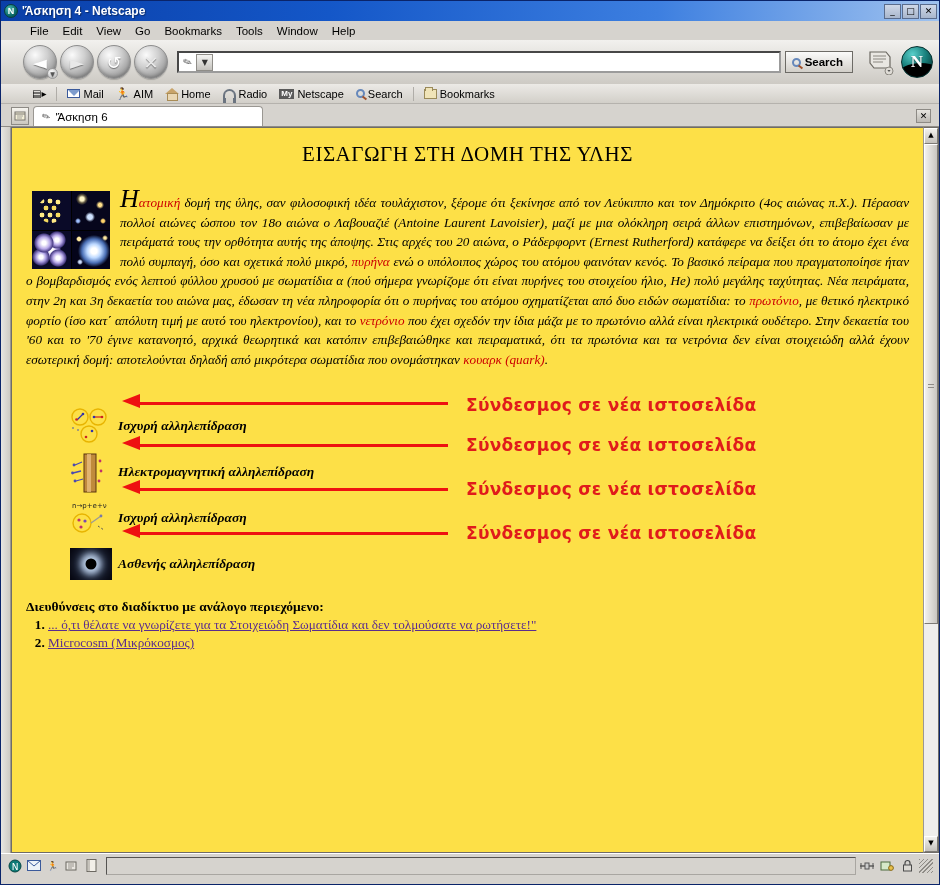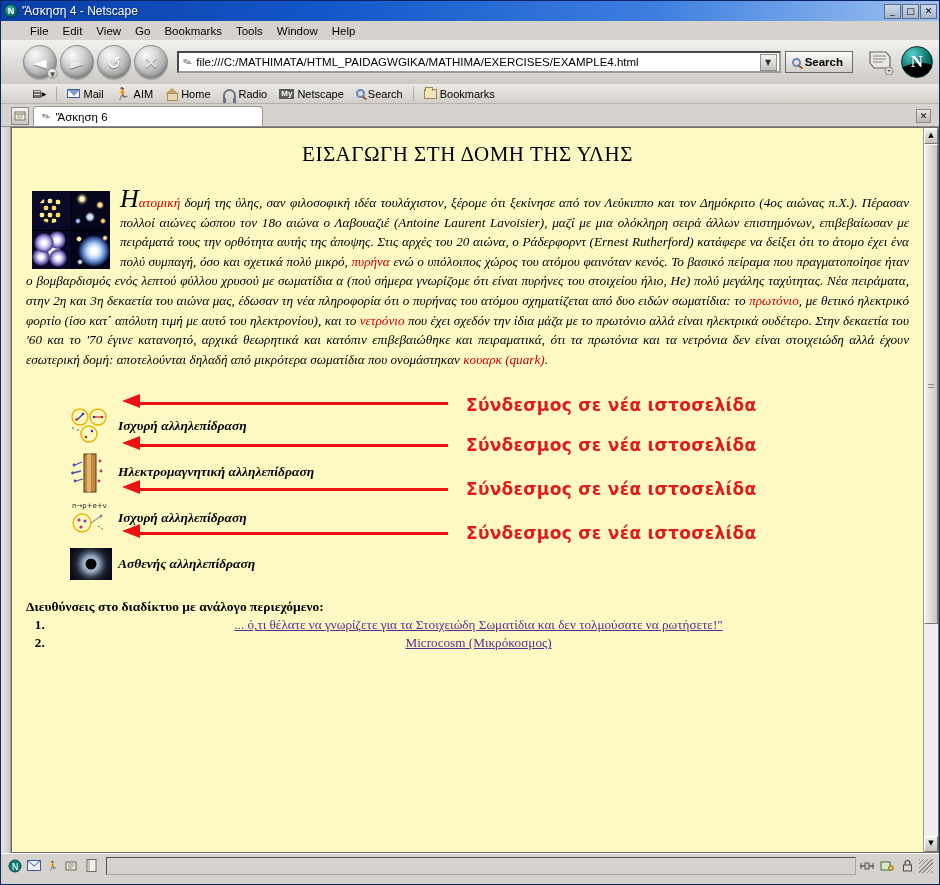--- a/index.html
+++ b/index.html
@@ -29,21 +29,21 @@
   }
   #titlebar .tb-icon {
     width: 14px; height: 14px; border-radius: 50%;
     background: radial-gradient(circle at 35% 30%, #49b7b2, #0b6d6a 60%, #073c3a);
     border: 1px solid #083f3d;
     display:flex; align-items:center; justify-content:center;
     font-size: 9px; font-weight: bold; color:#fff; line-height:1;
     margin-right: 4px;
   }
   #titlebar .tb-title {
-    font-size: 12px; font-weight: normal;
+    font-size: 12px; font-weight: bold;
     text-shadow: 1px 1px 1px rgba(0,0,0,.4);
     white-space: nowrap;
   }
   #titlebar .tb-spacer { flex: 1; }
   .tb-btn {
     width: 17px; height: 15px; margin-left: 1px;
     background: linear-gradient(to bottom,#cfd8e8,#a8b6cc);
     border: 1px solid #5a6c8c;
     color: #000; font-size: 9px; line-height: 13px; text-align: center;
     font-family: "DejaVu Sans", sans-serif;
@@ -208,21 +208,21 @@
     background: #d6d3ce;
     display: flex;
     border-top: 1px solid #8f8c87;
   }
   #leftgrip {
     width: 10px; background: linear-gradient(to right,#e8e6e1,#cecbc5);
     border-right:1px solid #9b9893;
   }
   #page {
     flex: 1;
-    background: #fef9c3;
+    background: #fde047;
     border: 1px solid #6f6c67;
     border-right: none;
     overflow: hidden;
     position: relative;
     font-family: "Liberation Serif", serif;
   }
   #vscroll {
     width: 16px;
     background: #d6d3ce;
     border: 1px solid #6f6c67;
@@ -362,21 +362,21 @@
   .ic-grav{position:absolute;left:0;top:3px;width:42px;height:32px;background:#05050e;overflow:hidden;}
   .ic-grav:after{content:"";position:absolute;left:50%;top:50%;transform:translate(-50%,-50%);
     width:11px;height:11px;border-radius:50%;background:#000;
     box-shadow:0 0 6px 5px rgba(210,230,255,.85),0 0 14px 10px rgba(140,180,240,.35);}
 
   .links-head {
     font-family:"Liberation Serif", serif;
     font-size: 13.5px; font-weight: bold; margin: 12px 0 2px 0;
   }
   ol.links { margin: 0; padding-left: 22px; font-family:"Liberation Serif", serif; font-size: 13.2px; font-weight:bold;}
-  ol.links li { margin-bottom: 2px; text-align: center; }
+  ol.links li { margin-bottom: 2px; }
   ol.links a { color: #5b2d8e; text-decoration: underline; font-weight: normal; }
 
   
   #statusbar {
     height: 24px;
     background: #d6d3ce;
     display: flex; align-items: center;
     border-top: 1px solid #fff;
     padding: 0 2px;
   }
@@ -415,21 +415,20 @@
   </div>
 
   <div id="navbar">
     <div class="navbtn">◄<span class="dd">▼</span></div>
     <div class="navbtn dim">►</div>
     <div class="navbtn">↺</div>
     <div class="navbtn dim">✕</div>
 
     <div id="urlbox">
       <span class="pen">✎</span>
-      <span class="urltext">file:///C:/MATHIMATA/HTML_PAIDAGWGIKA/MATHIMA/EXERCISES/EXAMPLE4.html</span>
       <span class="urldrop">▼</span>
     </div>
 
     <div id="searchbtn">
       <span class="ic-mag"></span>
       <span>Search</span>
     </div>
 
     <div id="printbtn">
       <svg width="30" height="26" viewBox="0 0 30 26">

